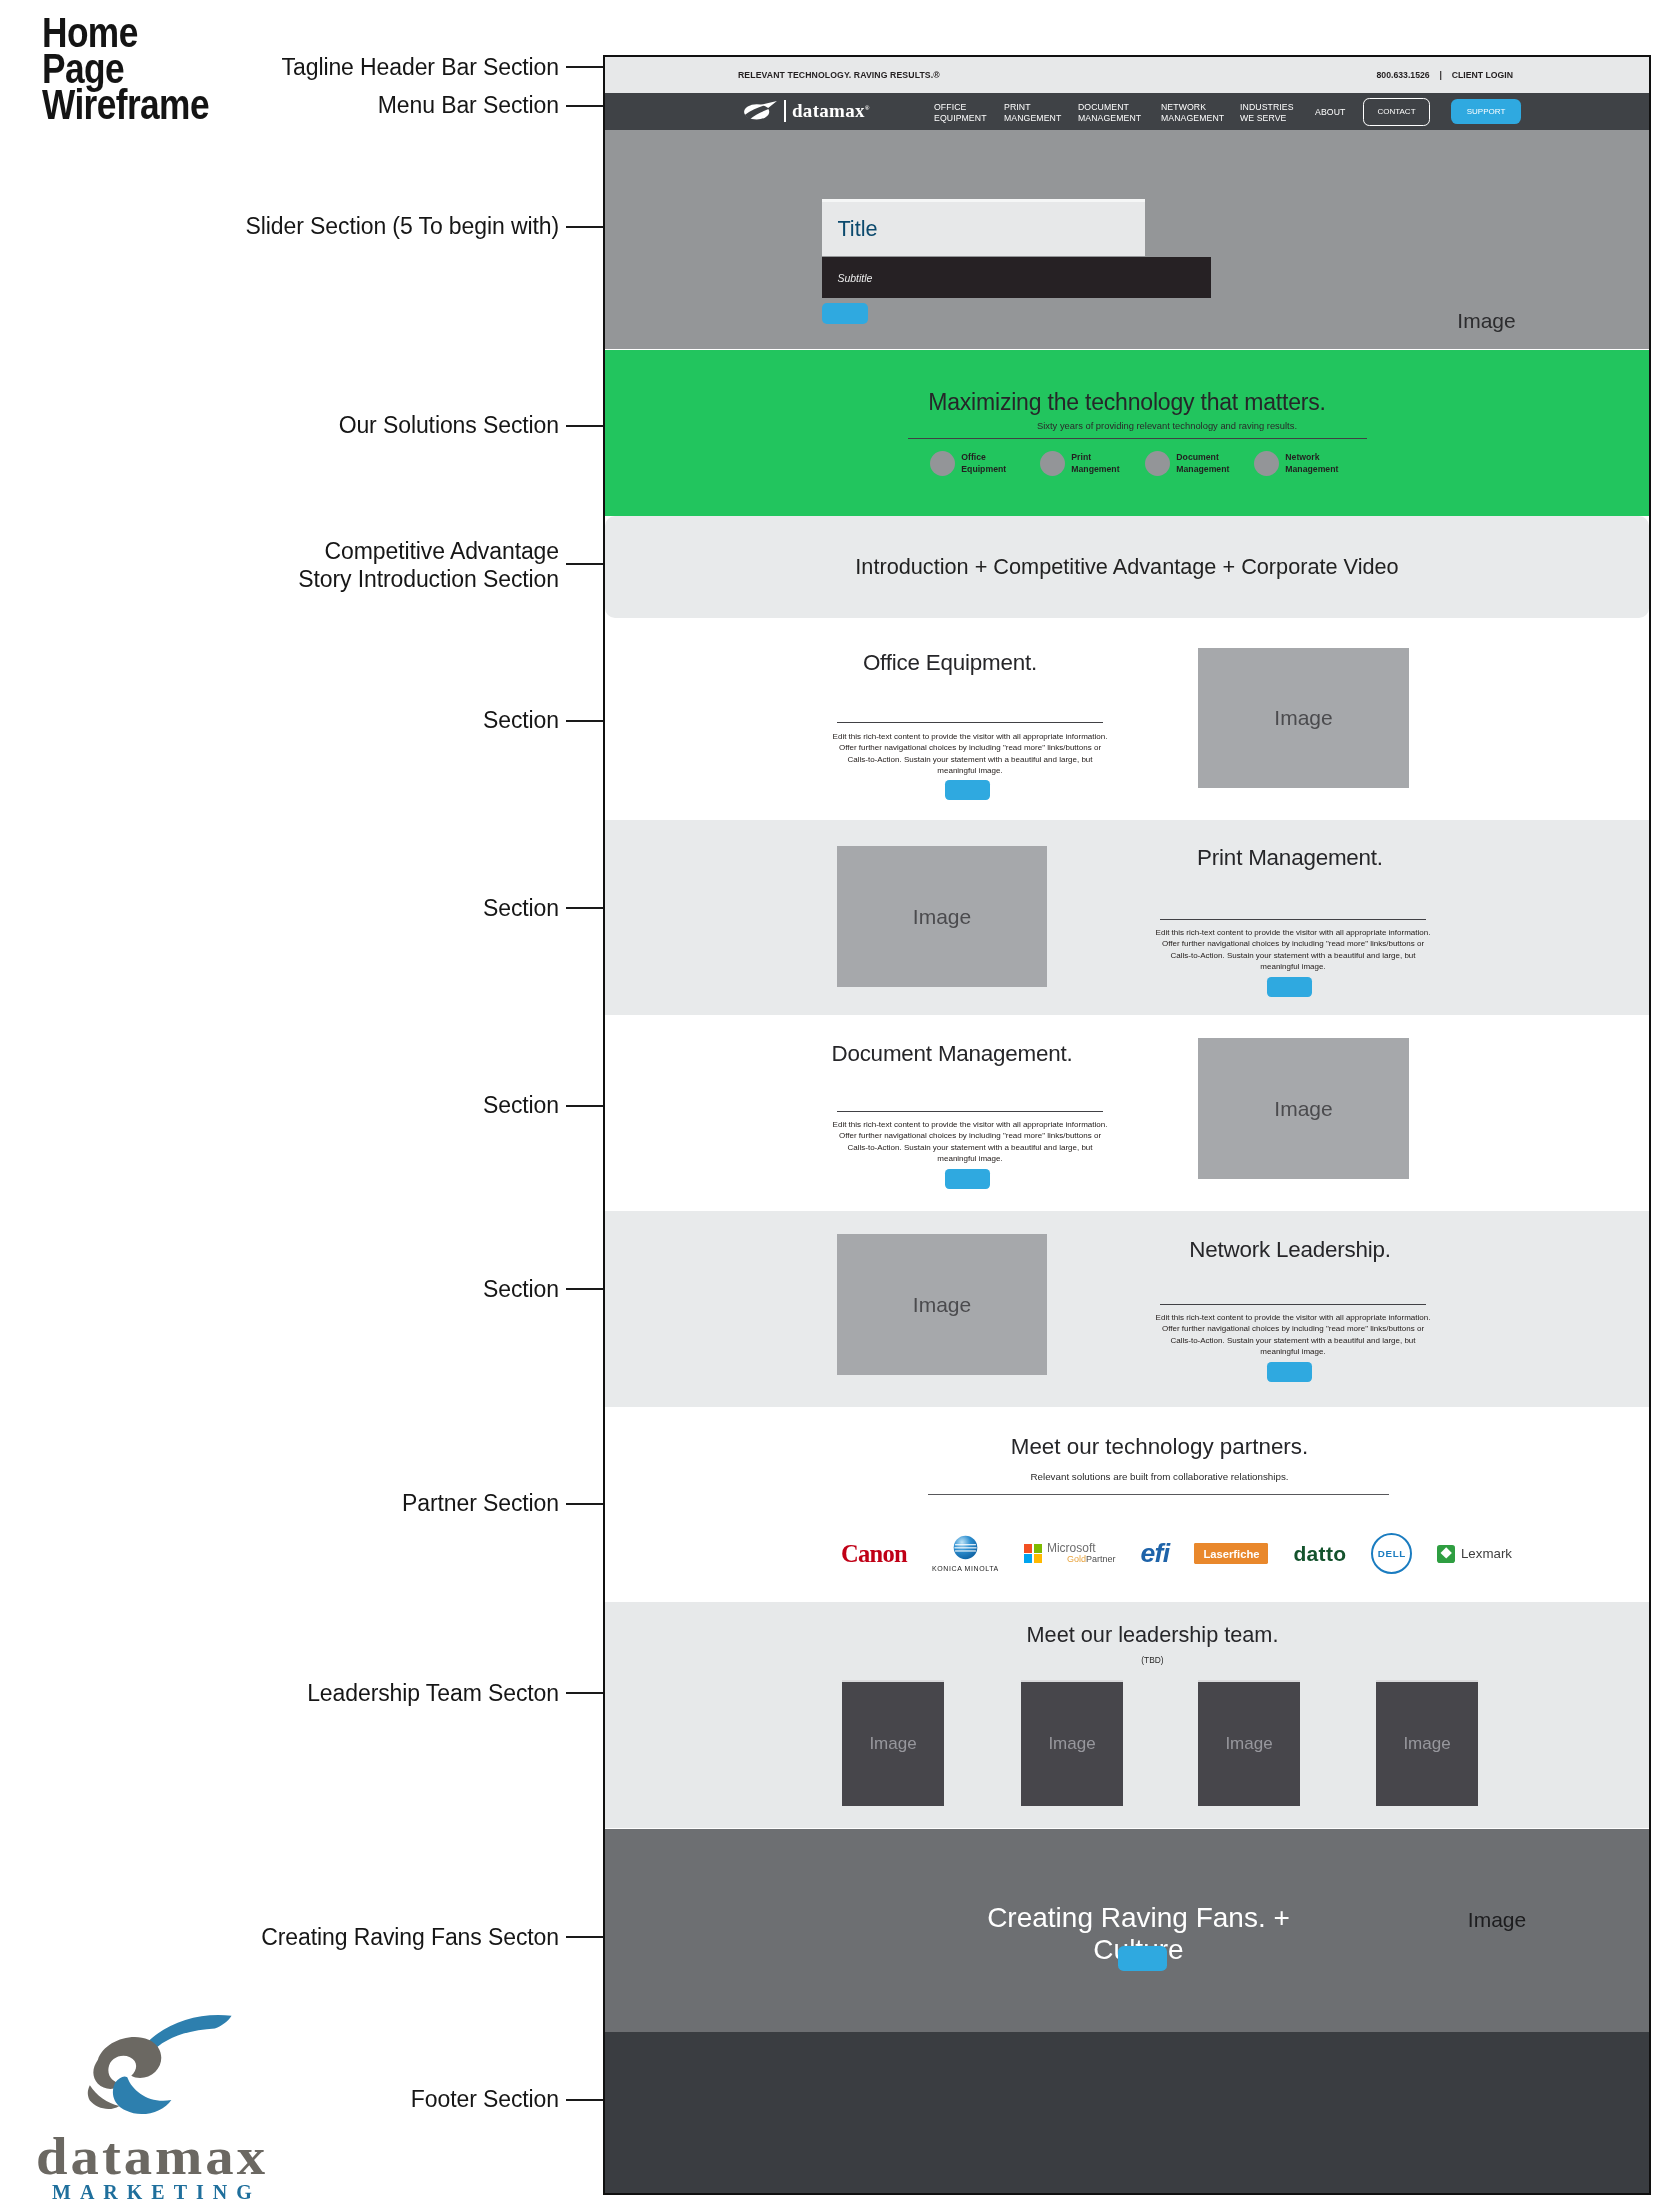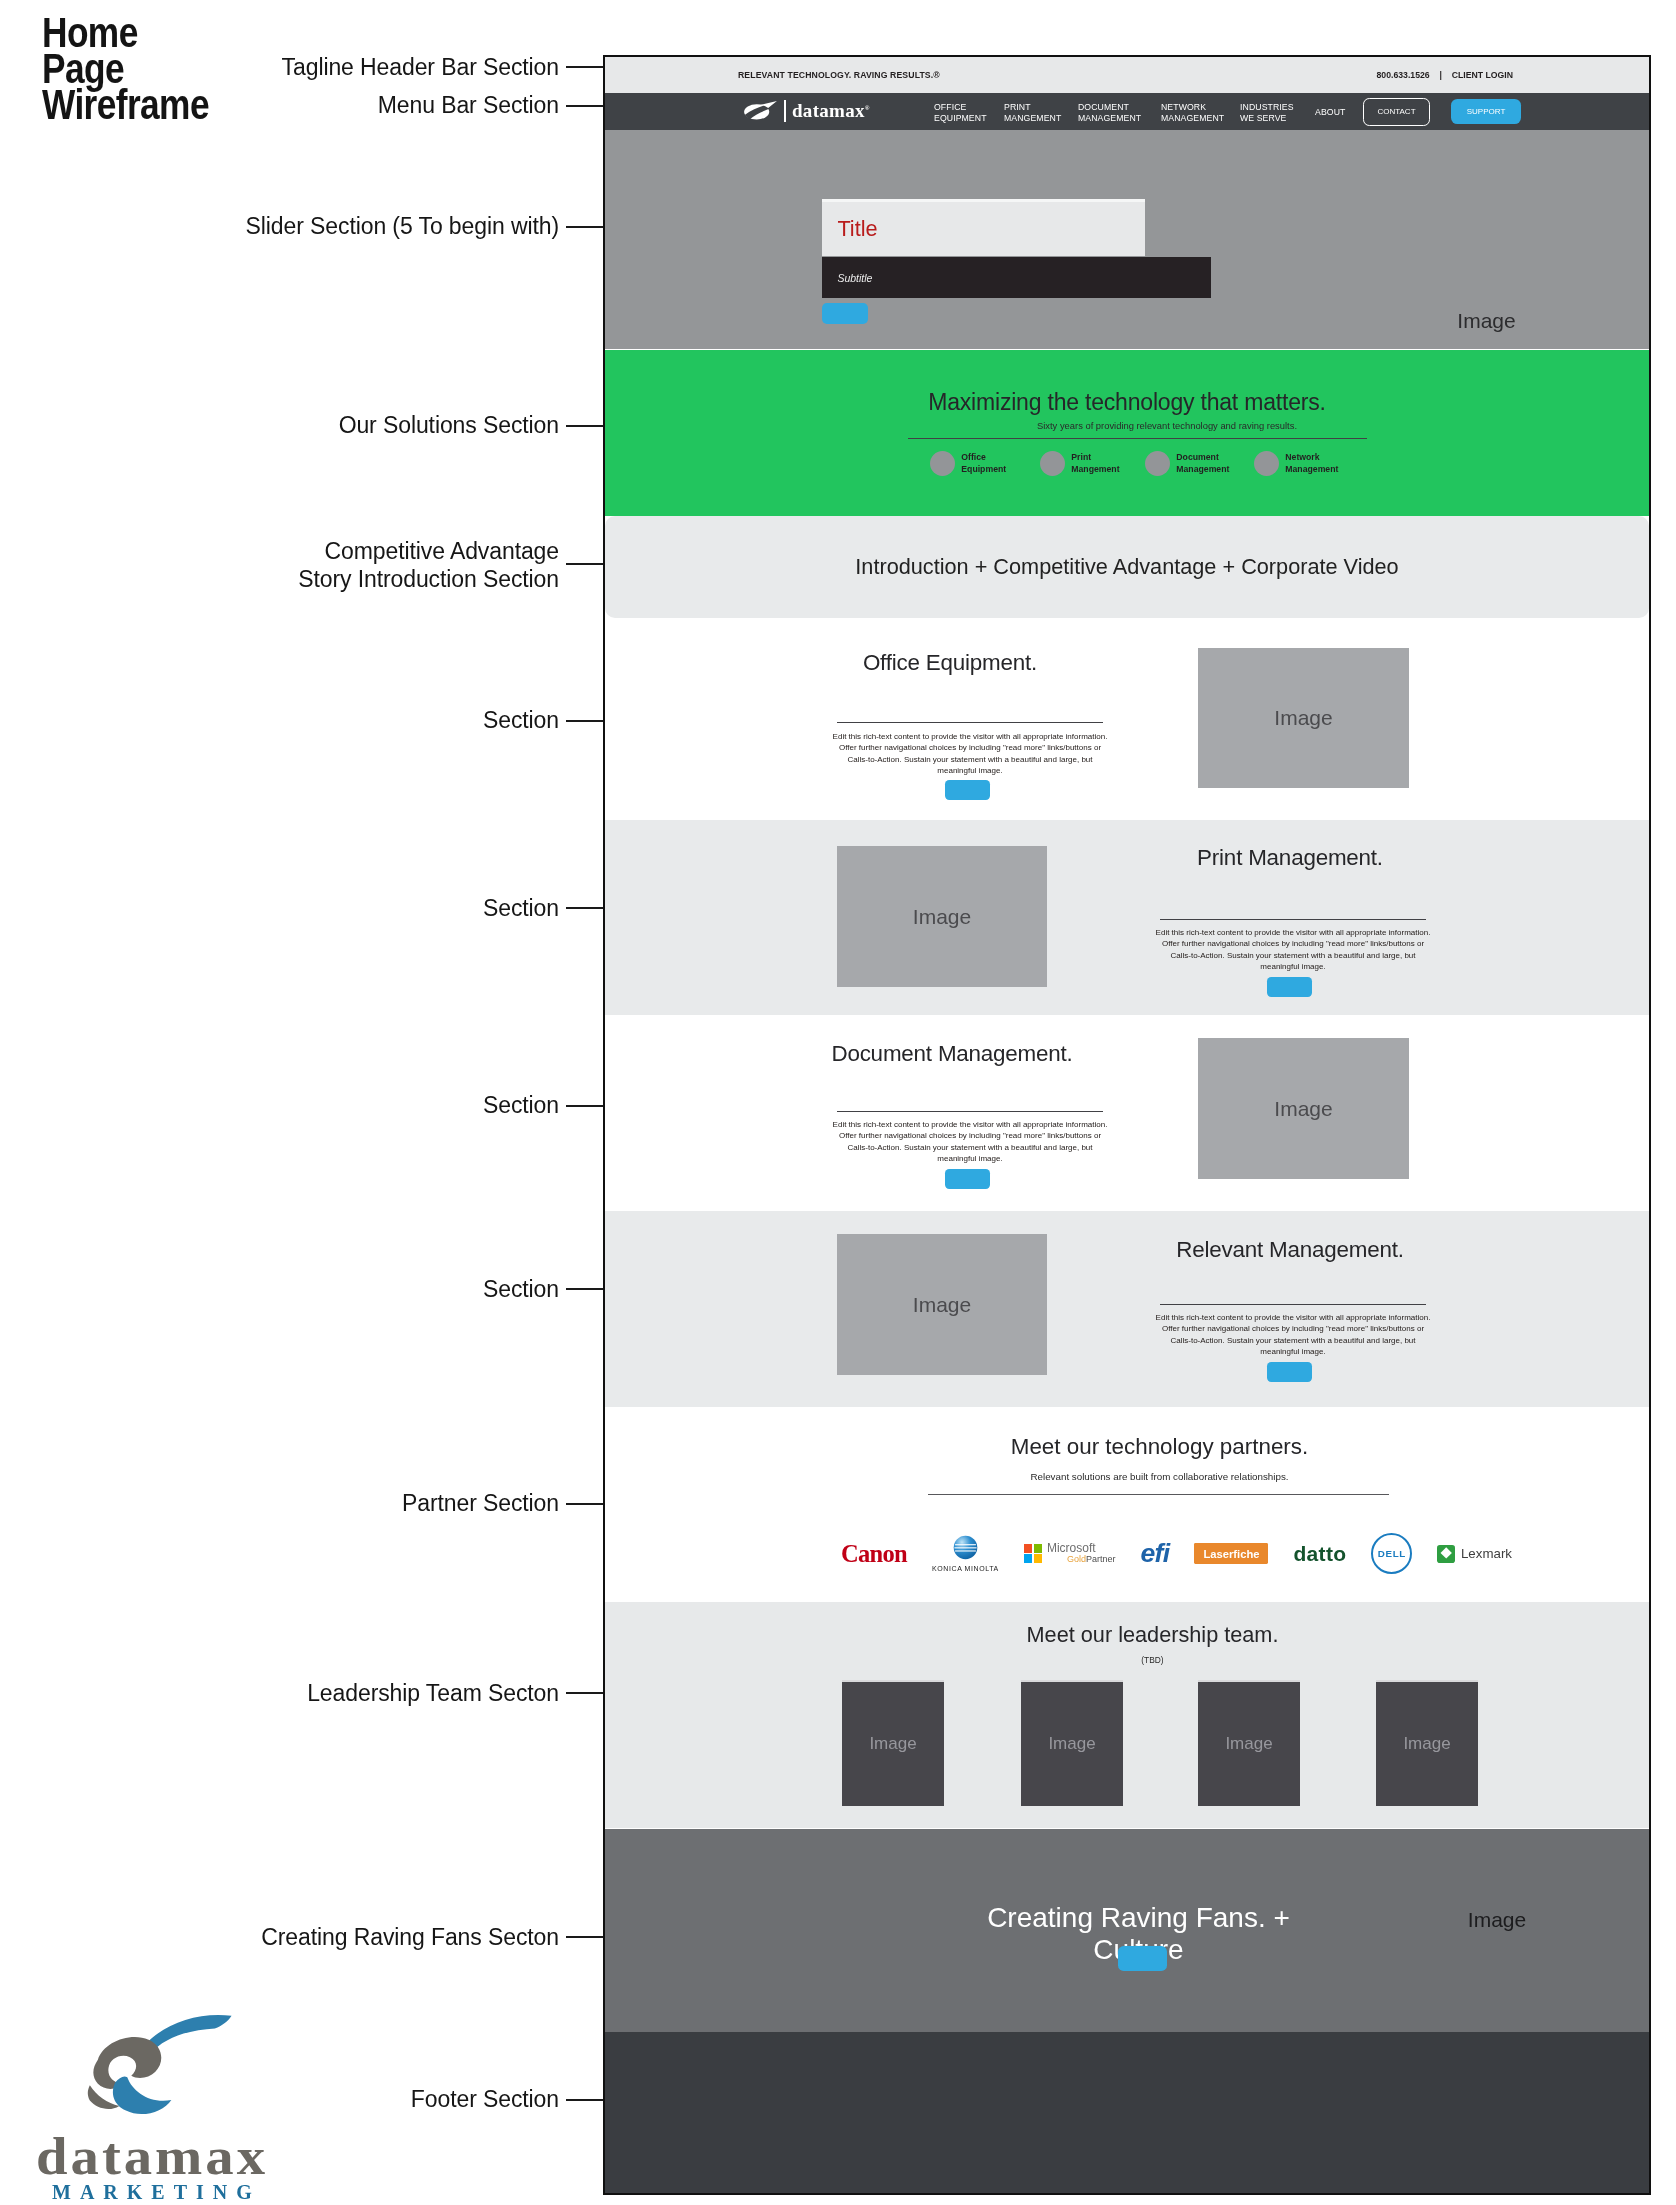--- a/index.html
+++ b/index.html
@@ -34,21 +34,21 @@
   .nav-item { position:absolute; top:9px; color:#fff; font-size:8.7px; line-height:1.3; letter-spacing:0.1px; cursor:pointer; }
   .btn-contact { position:absolute; left:758px; top:4.9px; width:67px; height:28px; border:1.4px solid #fff; border-radius:6.3px;
                  color:#fff; font-size:8px; display:flex; align-items:center; justify-content:center; cursor:pointer; }
   .btn-support { position:absolute; left:846px; top:6.3px; width:70px; height:25px; border-radius:6.3px; background:#2fa9e0;
                  color:#fff; font-size:8px; display:flex; align-items:center; justify-content:center; cursor:pointer; }
 
   
   .slider { top:73px; height:219px; background:#949698; }
   .slide-title { position:absolute; left:217px; top:69px; width:323px; height:57px; background:#e7e8e9;
                  border-top:3.5px solid #f5f6f6; display:flex; align-items:center; padding-left:15.4px;
-                 font-size:21.7px; color:#b91c1c; }
+                 font-size:21.7px; color:#0c4a6e; }
   .slide-subtitle { position:absolute; left:217px; top:127px; width:389px; height:41px; background:#262124;
                     display:flex; align-items:center; padding-left:15.4px; font-size:10.5px; font-style:italic; color:#ececec; }
   .cta { background:#2fa9e0; border-radius:4.9px; cursor:pointer; }
   .slider .cta { position:absolute; left:217px; top:173px; width:46px; height:21px; }
   .img-label { font-size:21px; color:#2c2c2e; }
 
   
   .solutions { top:293px; height:166px; background:#22c55e; }
   .sol-head { position:absolute; left:0; top:39px; width:1044px; text-align:center; font-size:23px; font-weight:400; color:#262629; letter-spacing:-0.2px; }
   .sol-sub  { position:absolute; left:0; top:70px; width:1124px; text-align:center; font-size:9.4px; color:#2a2a2a; }
@@ -280,21 +280,21 @@
       <div class="cta prod-cta" style="left:340px; top:154px;"></div>
       <div class="prod-img" style="left:593px; top:23px; width:211px; height:141px;">
         <span class="img-label">Image</span>
       </div>
     </div>
 
     <div class="sec prod-gray" style="top:1154px; height:196px;">
       <div class="prod-img" style="left:232px; top:23px; width:210px; height:141px;">
         <span class="img-label">Image</span>
       </div>
-      <div class="prod-head" style="left:545px; top:26px;">Relevant Management.</div>
+      <div class="prod-head" style="left:545px; top:26px;">Network Leadership.</div>
       <div class="divider" style="left:555px; top:93px; width:266px;"></div>
       <div class="prod-body" style="left:548px; top:101px;">Edit this rich-text content to provide the visitor with all appropriate information. Offer further navigational choices by including "read more" links/buttons or Calls-to-Action. Sustain your statement with a beautiful and large, but meaningful image.</div>
       <div class="cta prod-cta" style="left:662px; top:151px;"></div>
     </div>
 
     <div class="sec partners">
       <div class="part-head">Meet our technology partners.</div>
       <div class="part-sub">Relevant solutions are built from collaborative relationships.</div>
       <div class="divider" style="left:323px; top:87px; width:461px; background:#58585b;"></div>
       <div class="logo-row">

